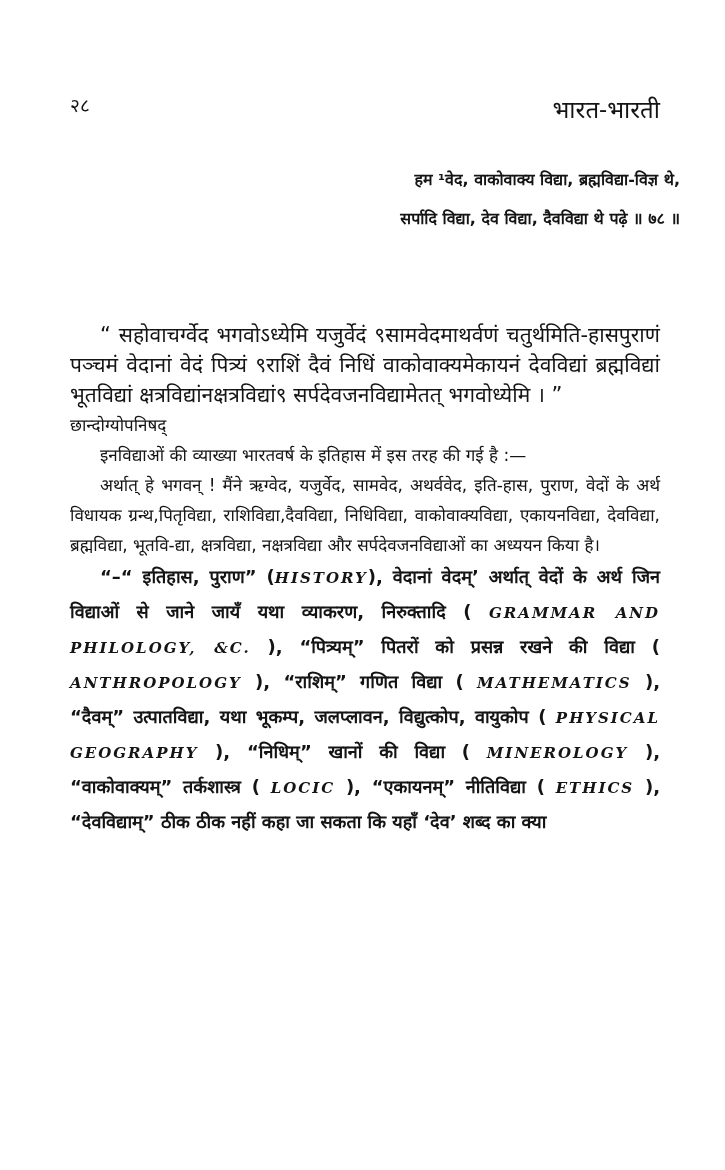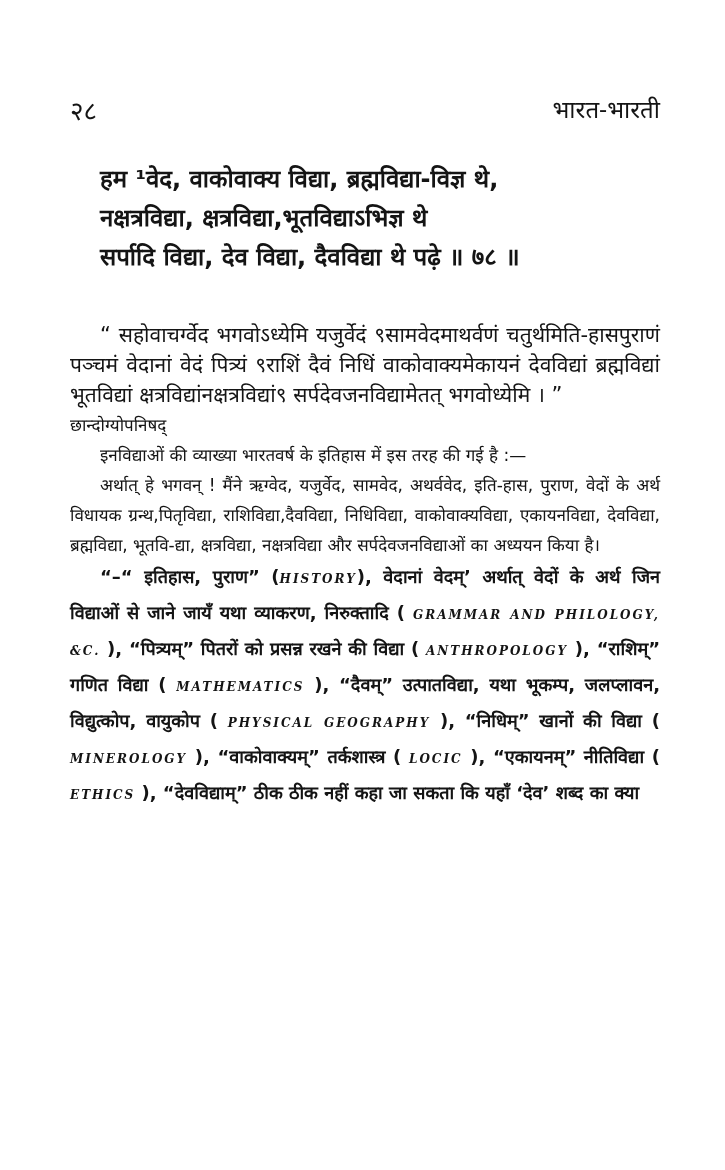--- a/index.html
+++ b/index.html
@@ -3,45 +3,44 @@
   <meta charset="utf-8">
   <style>
     html, body { margin: 0; padding: 0; background: #ffffff; }
     body {
       width: 725px; height: 1170px; position: relative; overflow: hidden;
       color: #141414;
       font-family: "DejaVu Sans", sans-serif;
     }
     .page { position: absolute; left: 0; top: 0; width: 725px; height: 1170px; }
     .header { position: absolute; top: 92px; left: 70px; width: 590px; height: 40px; }
-    .page-num { position: absolute; left: 0; top: 0; font-size: 26px; font-family: "DejaVu Serif", serif; }
+    .page-num { position: absolute; left: 0; top: 0; font-size: 19px; font-family: "DejaVu Serif", serif; }
     .running-title { position: absolute; left: 0; right: 0; top: 0; text-align: right; font-size: 24px; font-family: "DejaVu Serif", serif; }
     .verse { position: absolute; left: 100px; top: 160px; width: 580px; }
-    .verse .line { font-size: 24px; font-weight: bold; line-height: 39px; white-space: nowrap; }
+    .verse .line { font-size: 16px; font-weight: bold; line-height: 39px; white-space: nowrap; text-align: right; }
     .body-text { position: absolute; left: 70px; width: 590px; font-size: 17px; line-height: 30px; }
     .fn { top: 320px; }
     .p { margin: 0; text-align: justify; text-align-last: left; }
     .indent { text-indent: 30px; }
     .right { text-align: right; padding-right: 110px; }
     .quote { font-size: 21px; }
-    .sc { font-family: "DejaVu Serif", serif; font-style: italic; font-size: 12px; letter-spacing: 2px; }
+    .sc { font-family: "DejaVu Serif", serif; font-style: italic; font-size: 15px; letter-spacing: 2px; }
     .bold-p { font-weight: bold; font-size: 18px; line-height: 34px; }
   </style>
 </head>
 <body>
 
 <div class="page">
   <div class="header">
     <span class="page-num">२८</span>
     <div class="running-title">भारत-भारती</div>
   </div>
 
   <div class="verse">
     <div class="line">हम ¹वेद, वाकोवाक्य विद्या, ब्रह्मविद्या-विज्ञ थे,</div>
-    <div class="line">नक्षत्रविद्या, क्षत्रविद्या,भूतविद्याऽभिज्ञ थे</div>
     <div class="line">सर्पादि विद्या, देव विद्या, दैवविद्या थे पढ़े ॥ ७८ ॥</div>
   </div>
 
   <div class="body-text fn">
     <p class="p indent quote">“ सहोवाचर्ग्वेद भगवोऽध्येमि यजुर्वेदं ९सामवेदमाथर्वणं चतुर्थमिति-हासपुराणं पञ्चमं वेदानां वेदं पित्र्यं ९राशिं दैवं निधिं वाकोवाक्यमेकायनं देवविद्यां ब्रह्मविद्यां भूतविद्यां क्षत्रविद्यांनक्षत्रविद्यां९ सर्पदेवजनविद्यामेतत् भगवोध्येमि । ”</p>
     <p class="p right">छान्दोग्योपनिषद्</p>
     <p class="p indent">इनविद्याओं की व्याख्या भारतवर्ष के इतिहास में इस तरह की गई है :—</p>
     <p class="p indent">अर्थात् हे भगवन् ! मैंने ऋग्वेद, यजुर्वेद, सामवेद, अथर्ववेद, इति-हास, पुराण, वेदों के अर्थ विधायक ग्रन्थ,पितृविद्या, राशिविद्या,दैवविद्या, निधिविद्या, वाकोवाक्यविद्या, एकायनविद्या, देवविद्या, ब्रह्मविद्या, भूतवि-द्या, क्षत्रविद्या, नक्षत्रविद्या और सर्पदेवजनविद्याओं का अध्ययन किया है।</p>
     <p class="p indent bold-p">
       <span>“–“ इतिहास, पुराण” (</span><span class="sc">HISTORY</span><span>), वेदानां वेदम्’ अर्थात् वेदों के अर्थ जिन विद्याओं से जाने जायँ यथा व्याकरण, निरुक्तादि ( </span><span class="sc">GRAMMAR AND PHILOLOGY, &amp;C.</span><span> ), “पित्र्यम्” पितरों को प्रसन्न रखने की विद्या ( </span><span class="sc">ANTHROPOLOGY</span><span> ), “राशिम्” गणित विद्या ( </span><span class="sc">MATHEMATICS</span><span> ), “दैवम्” उत्पातविद्या, यथा भूकम्प, जलप्लावन, विद्युत्कोप, वायुकोप ( </span><span class="sc">PHYSICAL GEOGRAPHY</span><span> ), “निधिम्” खानों की विद्या ( </span><span class="sc">MINEROLOGY</span><span> ), “वाकोवाक्यम्” तर्कशास्त्र ( </span><span class="sc">LOCIC</span><span> ), “एकायनम्” नीतिविद्या ( </span><span class="sc">ETHICS</span><span> ), “देवविद्याम्” ठीक ठीक नहीं कहा जा सकता कि यहाँ ‘देव’ शब्द का क्या</span>

